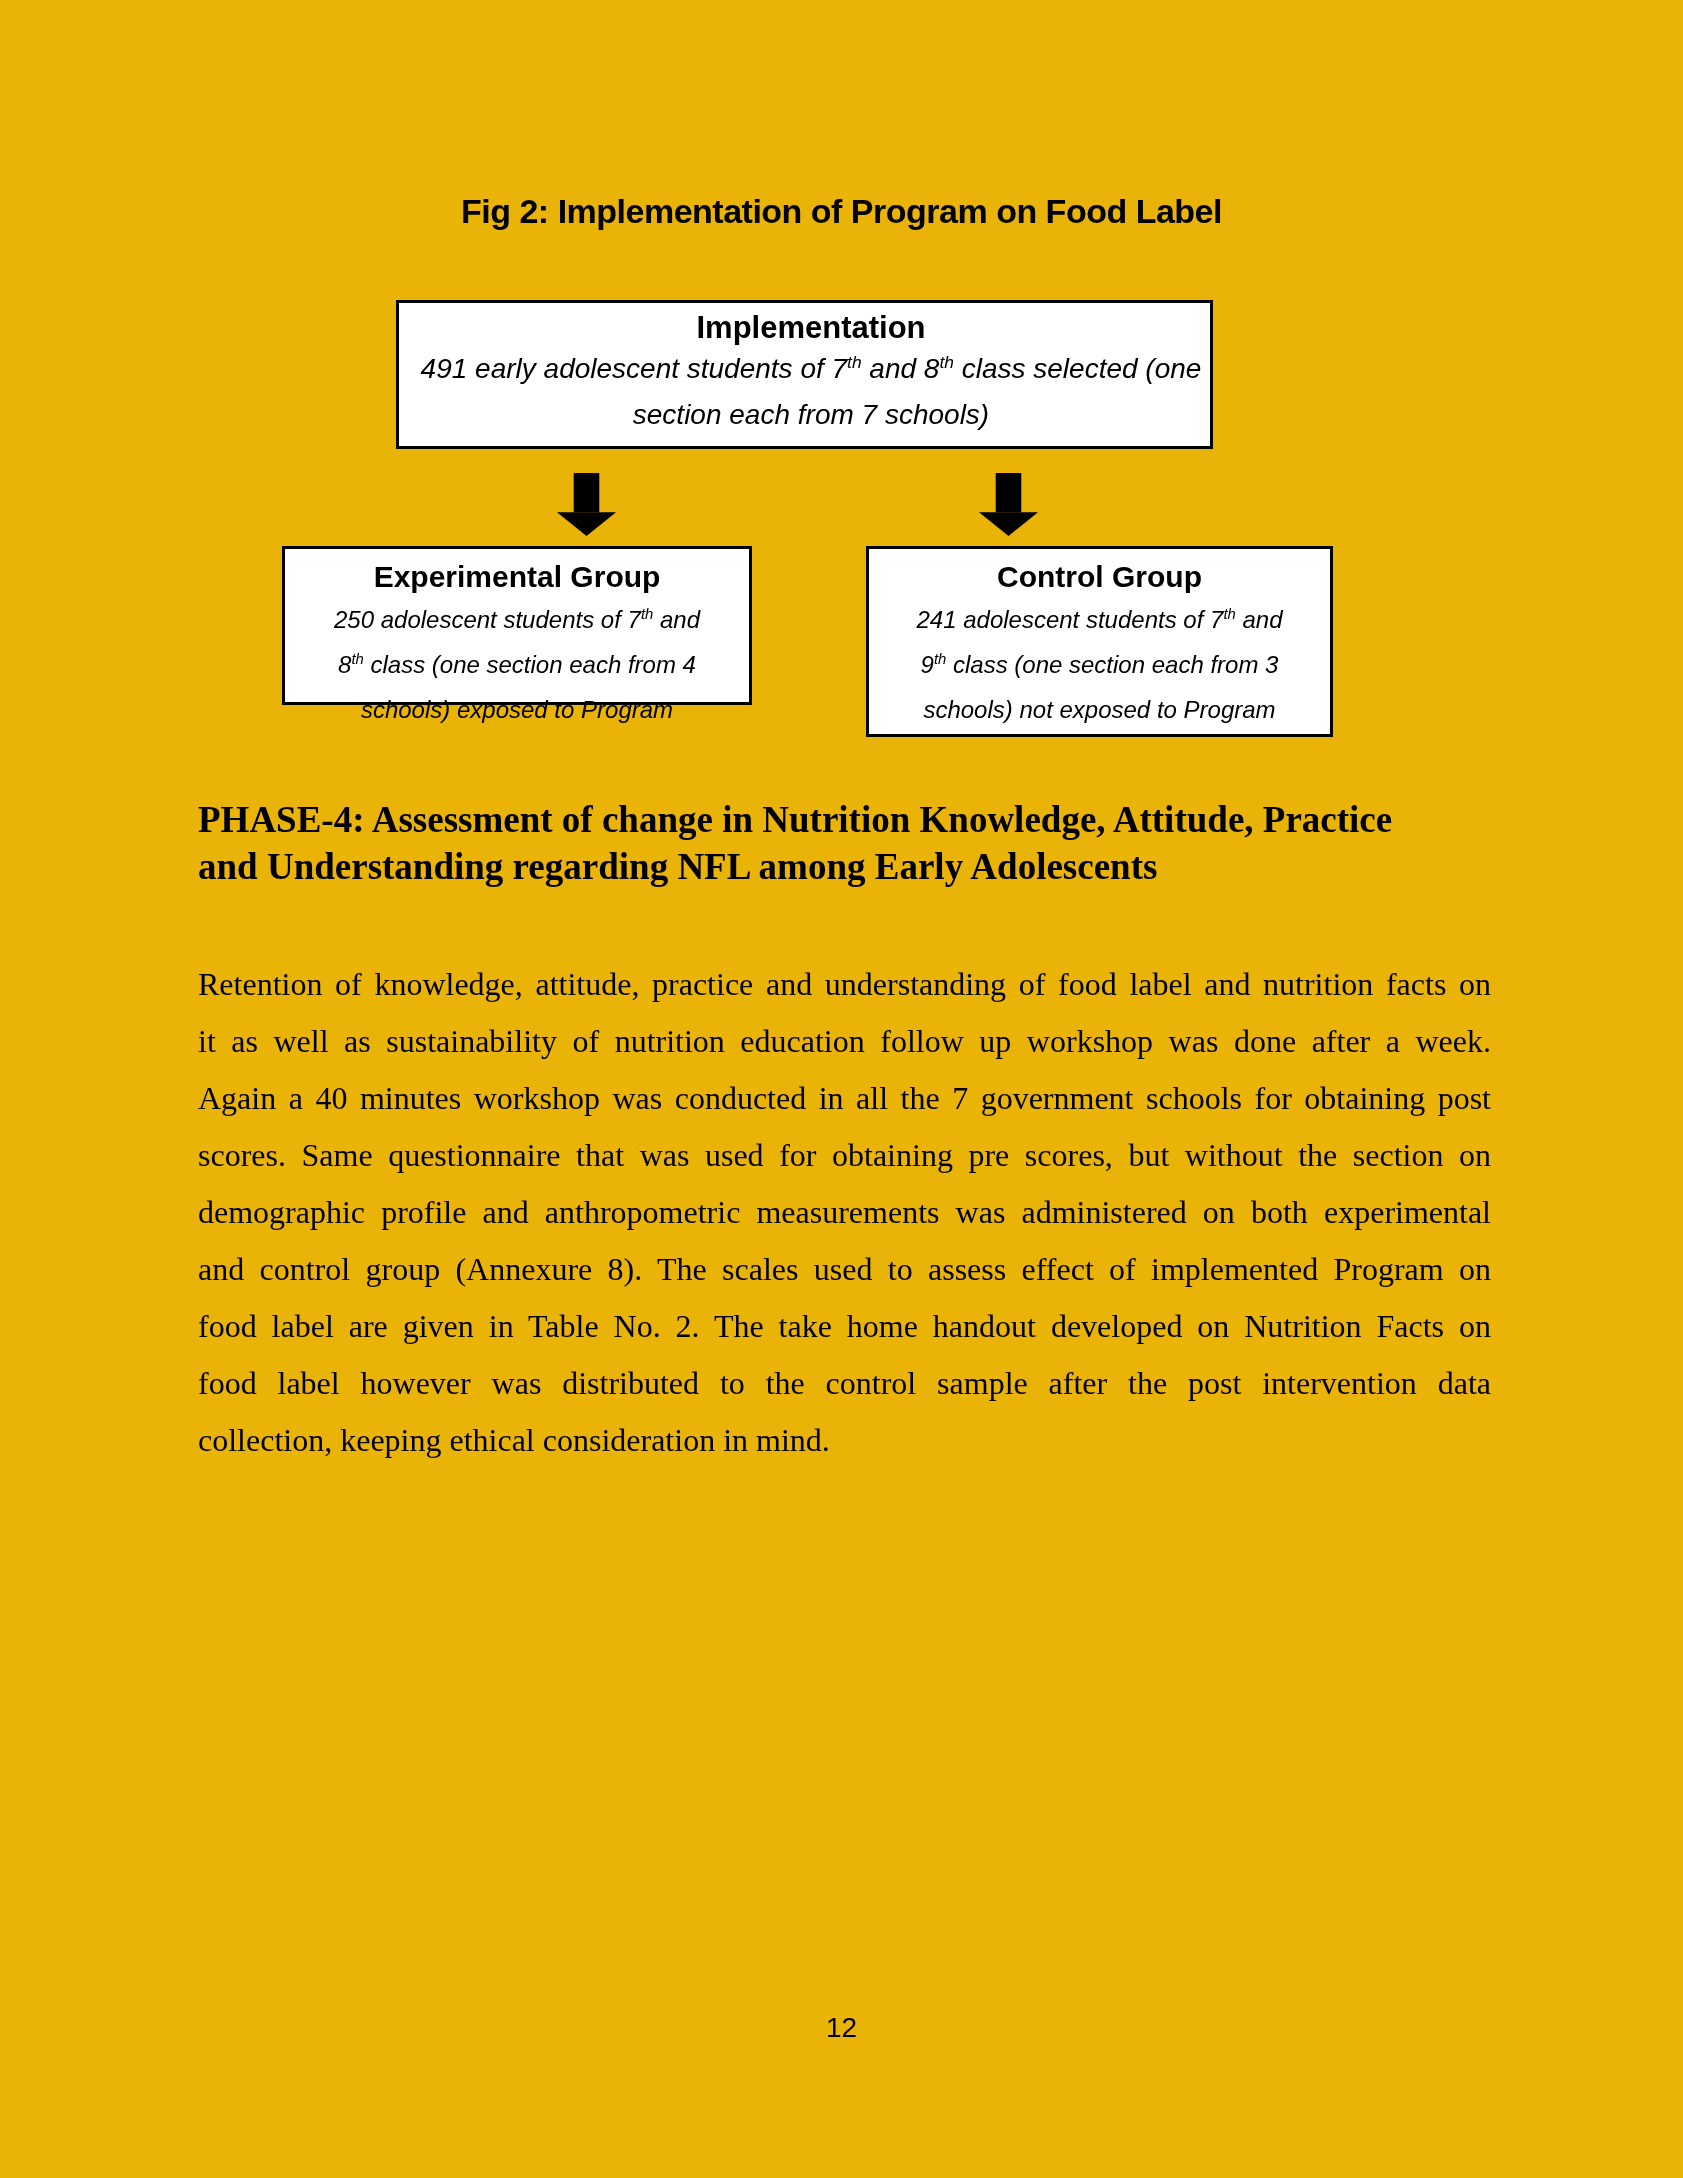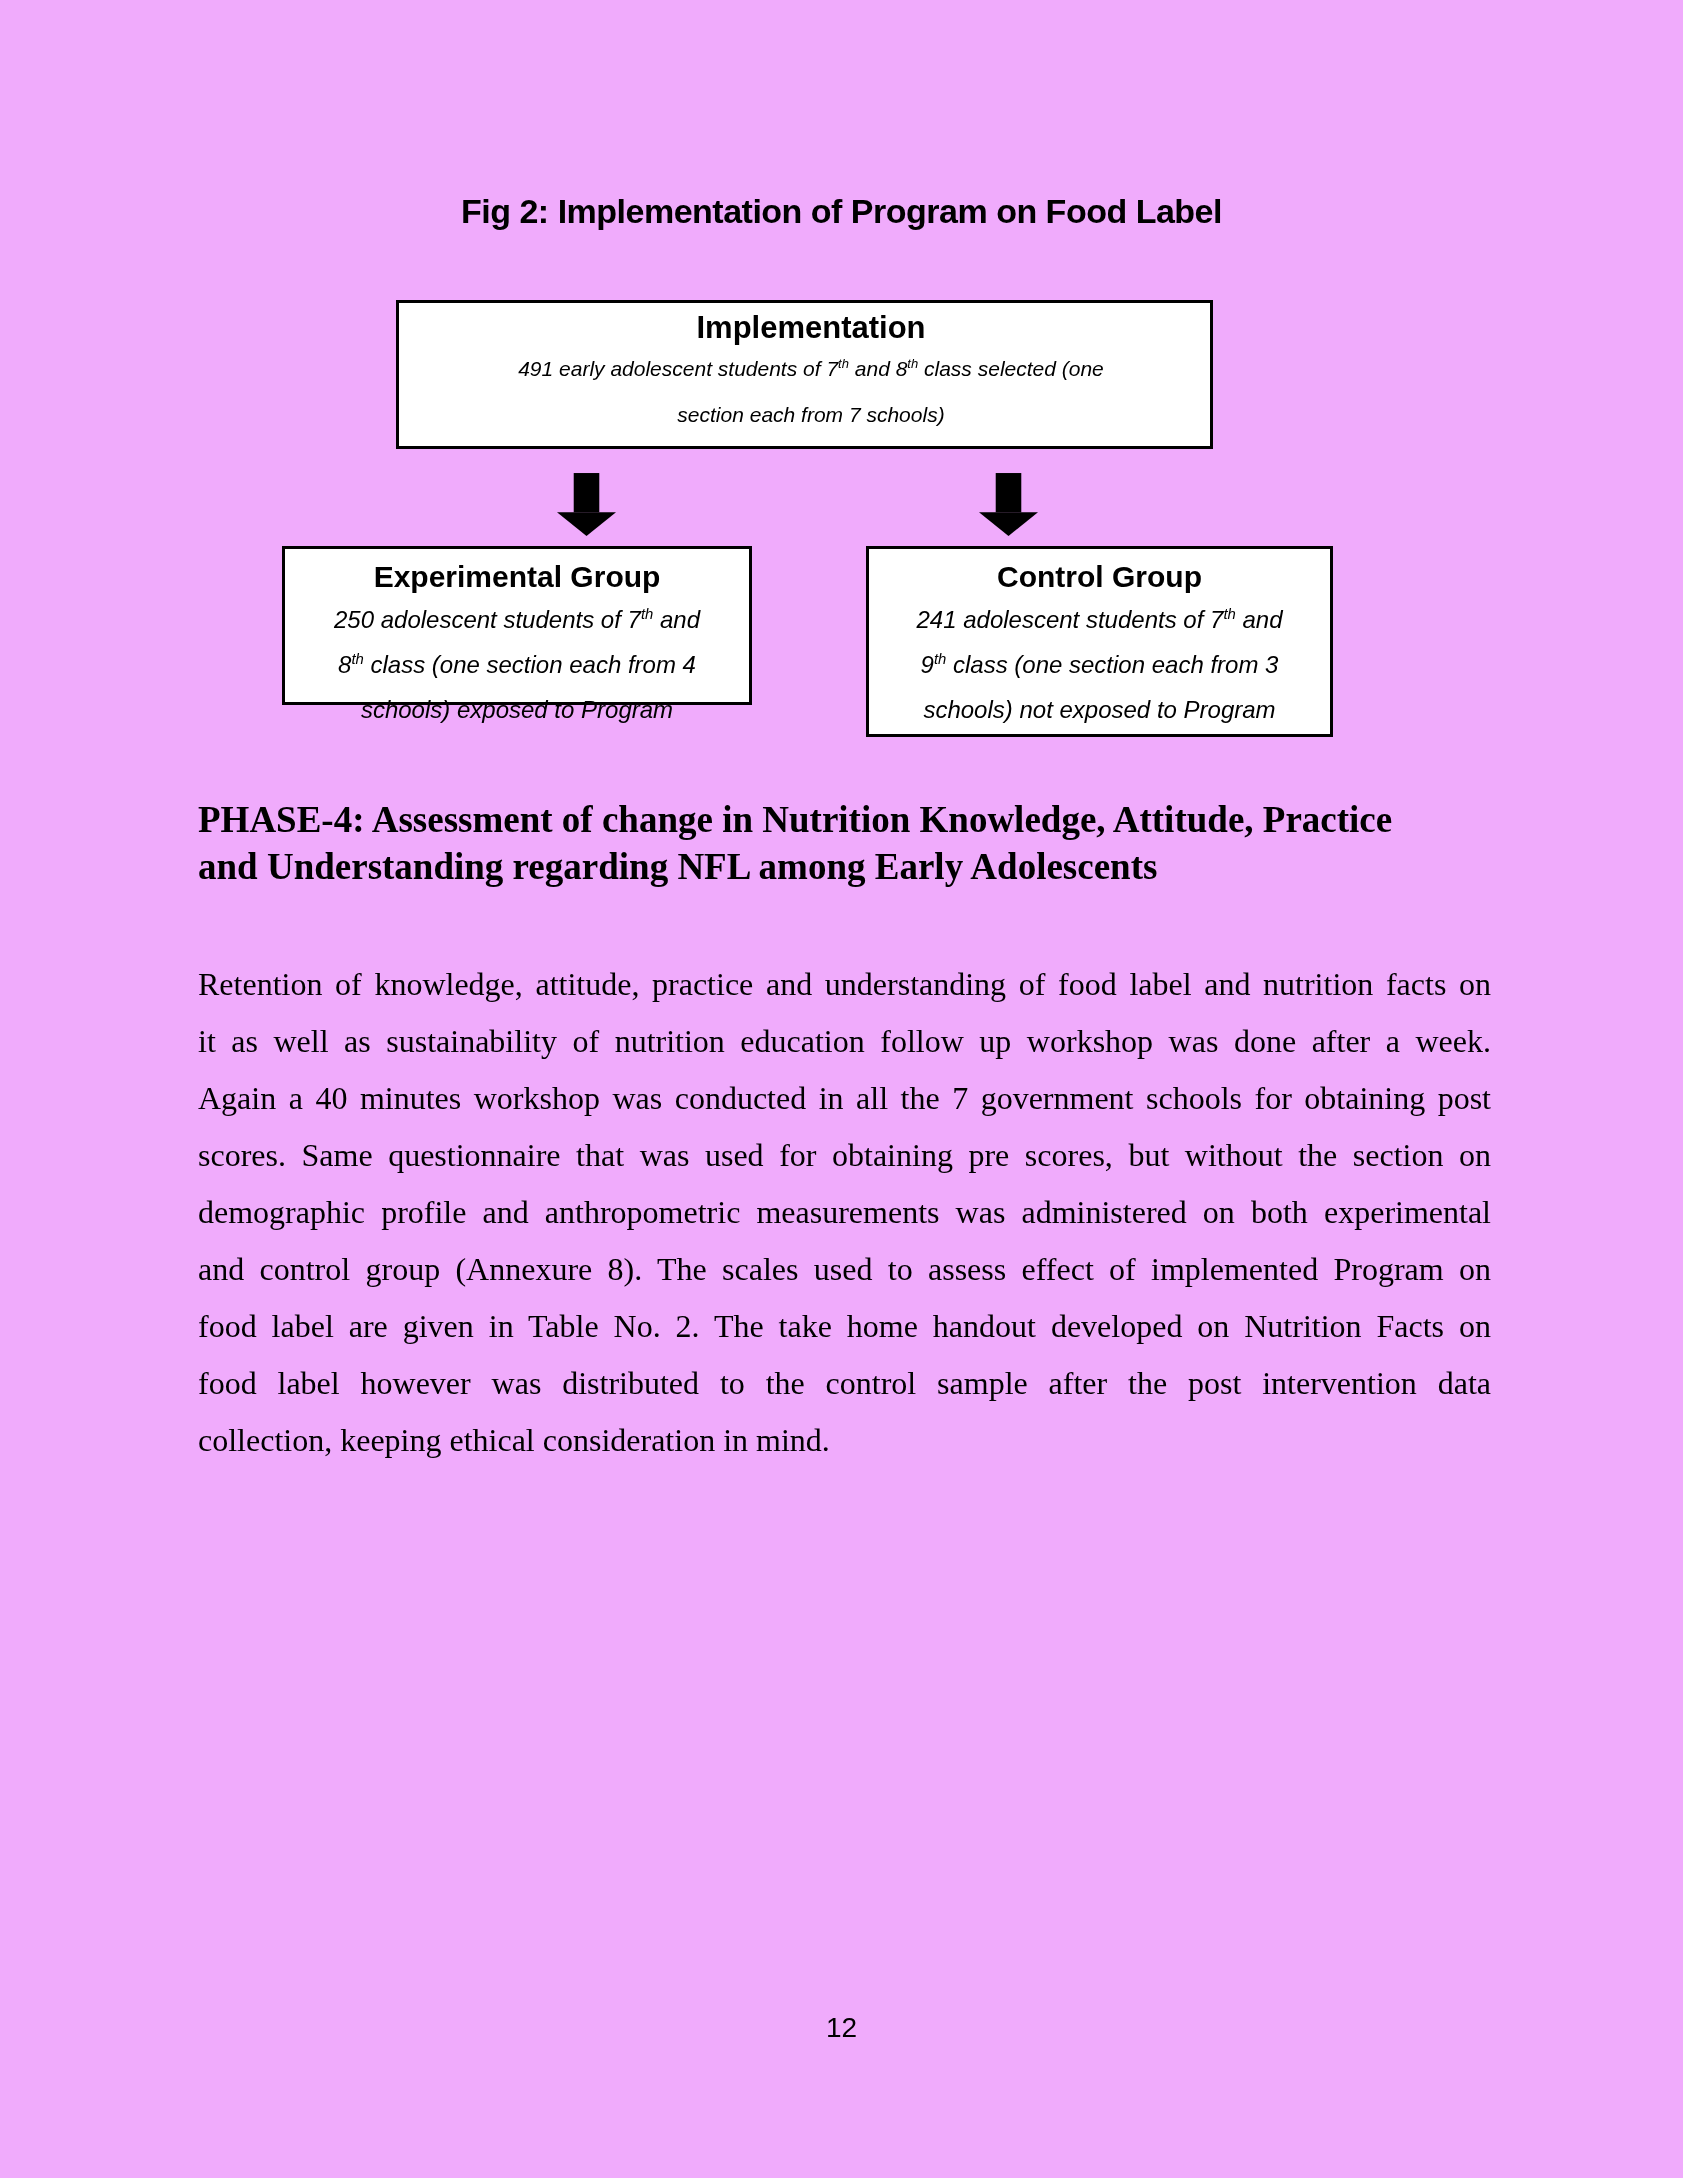--- a/index.html
+++ b/index.html
@@ -1,19 +1,19 @@
 <!DOCTYPE html>
 <html><head>
 <meta charset="utf-8">
 <style>
   html,body { margin:0; padding:0; background:#888; }
   .page {
     position:relative;
     width:1683px; height:2178px;
-    background:#f0abfc;
+    background:#eab308;
     color:#000000;
     overflow:hidden;
     font-family:"Liberation Serif", serif;
   }
   sup { font-size:0.62em; vertical-align:super; line-height:0; }
 
   .fig-title {
     position:absolute; left:0; right:0; top:192px;
     text-align:center;
     font-family:"Liberation Sans", sans-serif;
@@ -29,21 +29,21 @@
     text-align:center;
   }
   .impl { left:396px; top:300px; width:817px; height:149px;padding-left:13px; }
   .impl .box-title {
     font-family:"Liberation Sans", sans-serif;
     font-weight:bold; font-size:31px; line-height:36px;
     margin-top:7px;
   }
   .impl .box-line {
     font-family:"Liberation Sans", sans-serif;
-    font-style:italic; font-size:21px; line-height:46px;
+    font-style:italic; font-size:28px; line-height:46px;
     white-space:nowrap;
   }
 
   .exp  { left:282px; top:546px; width:470px; height:159px; }
   .ctrl { left:866px; top:546px; width:467px; height:191px; }
   .group .box-title {
     font-family:"Liberation Sans", sans-serif;
     font-weight:bold; font-size:30px; line-height:40px;
     margin-top:8px;
   }

